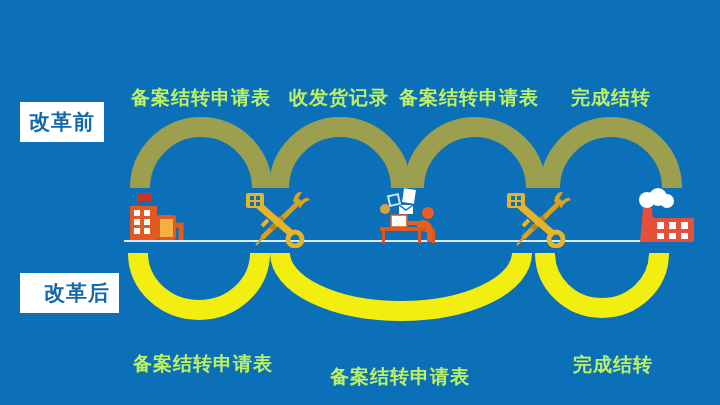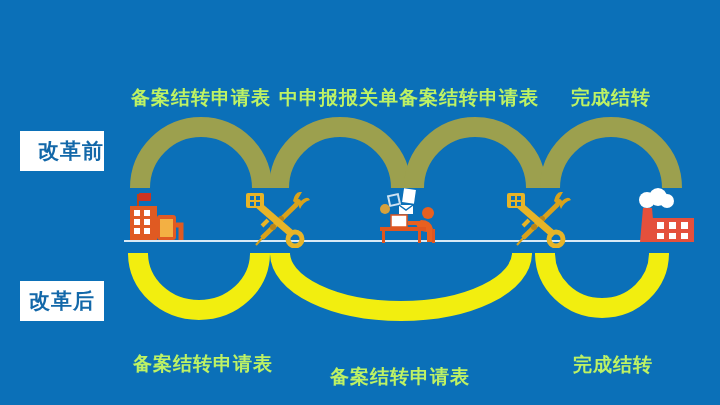--- a/index.html
+++ b/index.html
@@ -11,22 +11,22 @@
   svg{display:block}
   .arcs{position:absolute;left:0;top:0;}
   .arc-before{stroke:#9ca04e;stroke-width:20;fill:none;}
   .arc-after{stroke:#f2ee0f;stroke-width:20;fill:none;}
   .timeline{stroke:#d9eaf6;stroke-width:2;}
   .stage-box{
     position:absolute;left:20px;width:84px;height:40px;
     background:#ffffff;display:flex;align-items:center;justify-content:center;
     font-size:21px;font-weight:bold;color:#1368a9;letter-spacing:1px;
   }
-  .stage-before{top:131px;justify-content:flex-end;}
-  .stage-after{top:281px;}
+  .stage-before{top:102px;}
+  .stage-after{top:273px;padding-left:15px;}
   .step-label{
     position:absolute;transform:translateX(-50%);
     color:#bef264;font-weight:bold;font-size:19px;white-space:nowrap;
     text-align:center;line-height:26px;letter-spacing:1px;
   }
   .icon{position:absolute;}
 </style>
 </head>
 <body>
 
@@ -47,21 +47,21 @@
   </svg>
 
   <div class="stage-box stage-before">
     <span>改革前</span>
   </div>
   <div class="stage-box stage-after">
     <span>改革后</span>
   </div>
 
   <div class="step-label" style="left:201px;top:85px">备案结转申请表</div>
-  <div class="step-label" style="left:339px;top:85px">中申报报关单</div>
+  <div class="step-label" style="left:339px;top:85px">收发货记录</div>
   <div class="step-label" style="left:469px;top:85px">备案结转申请表</div>
   <div class="step-label" style="left:611px;top:85px">完成结转</div>
 
   <div class="step-label" style="left:203px;top:351px">
     <span>备案结转申请表</span>
   </div>
   <div class="step-label" style="left:400px;top:338px">
     <br>
     <span>备案结转申请表</span>
   </div>

